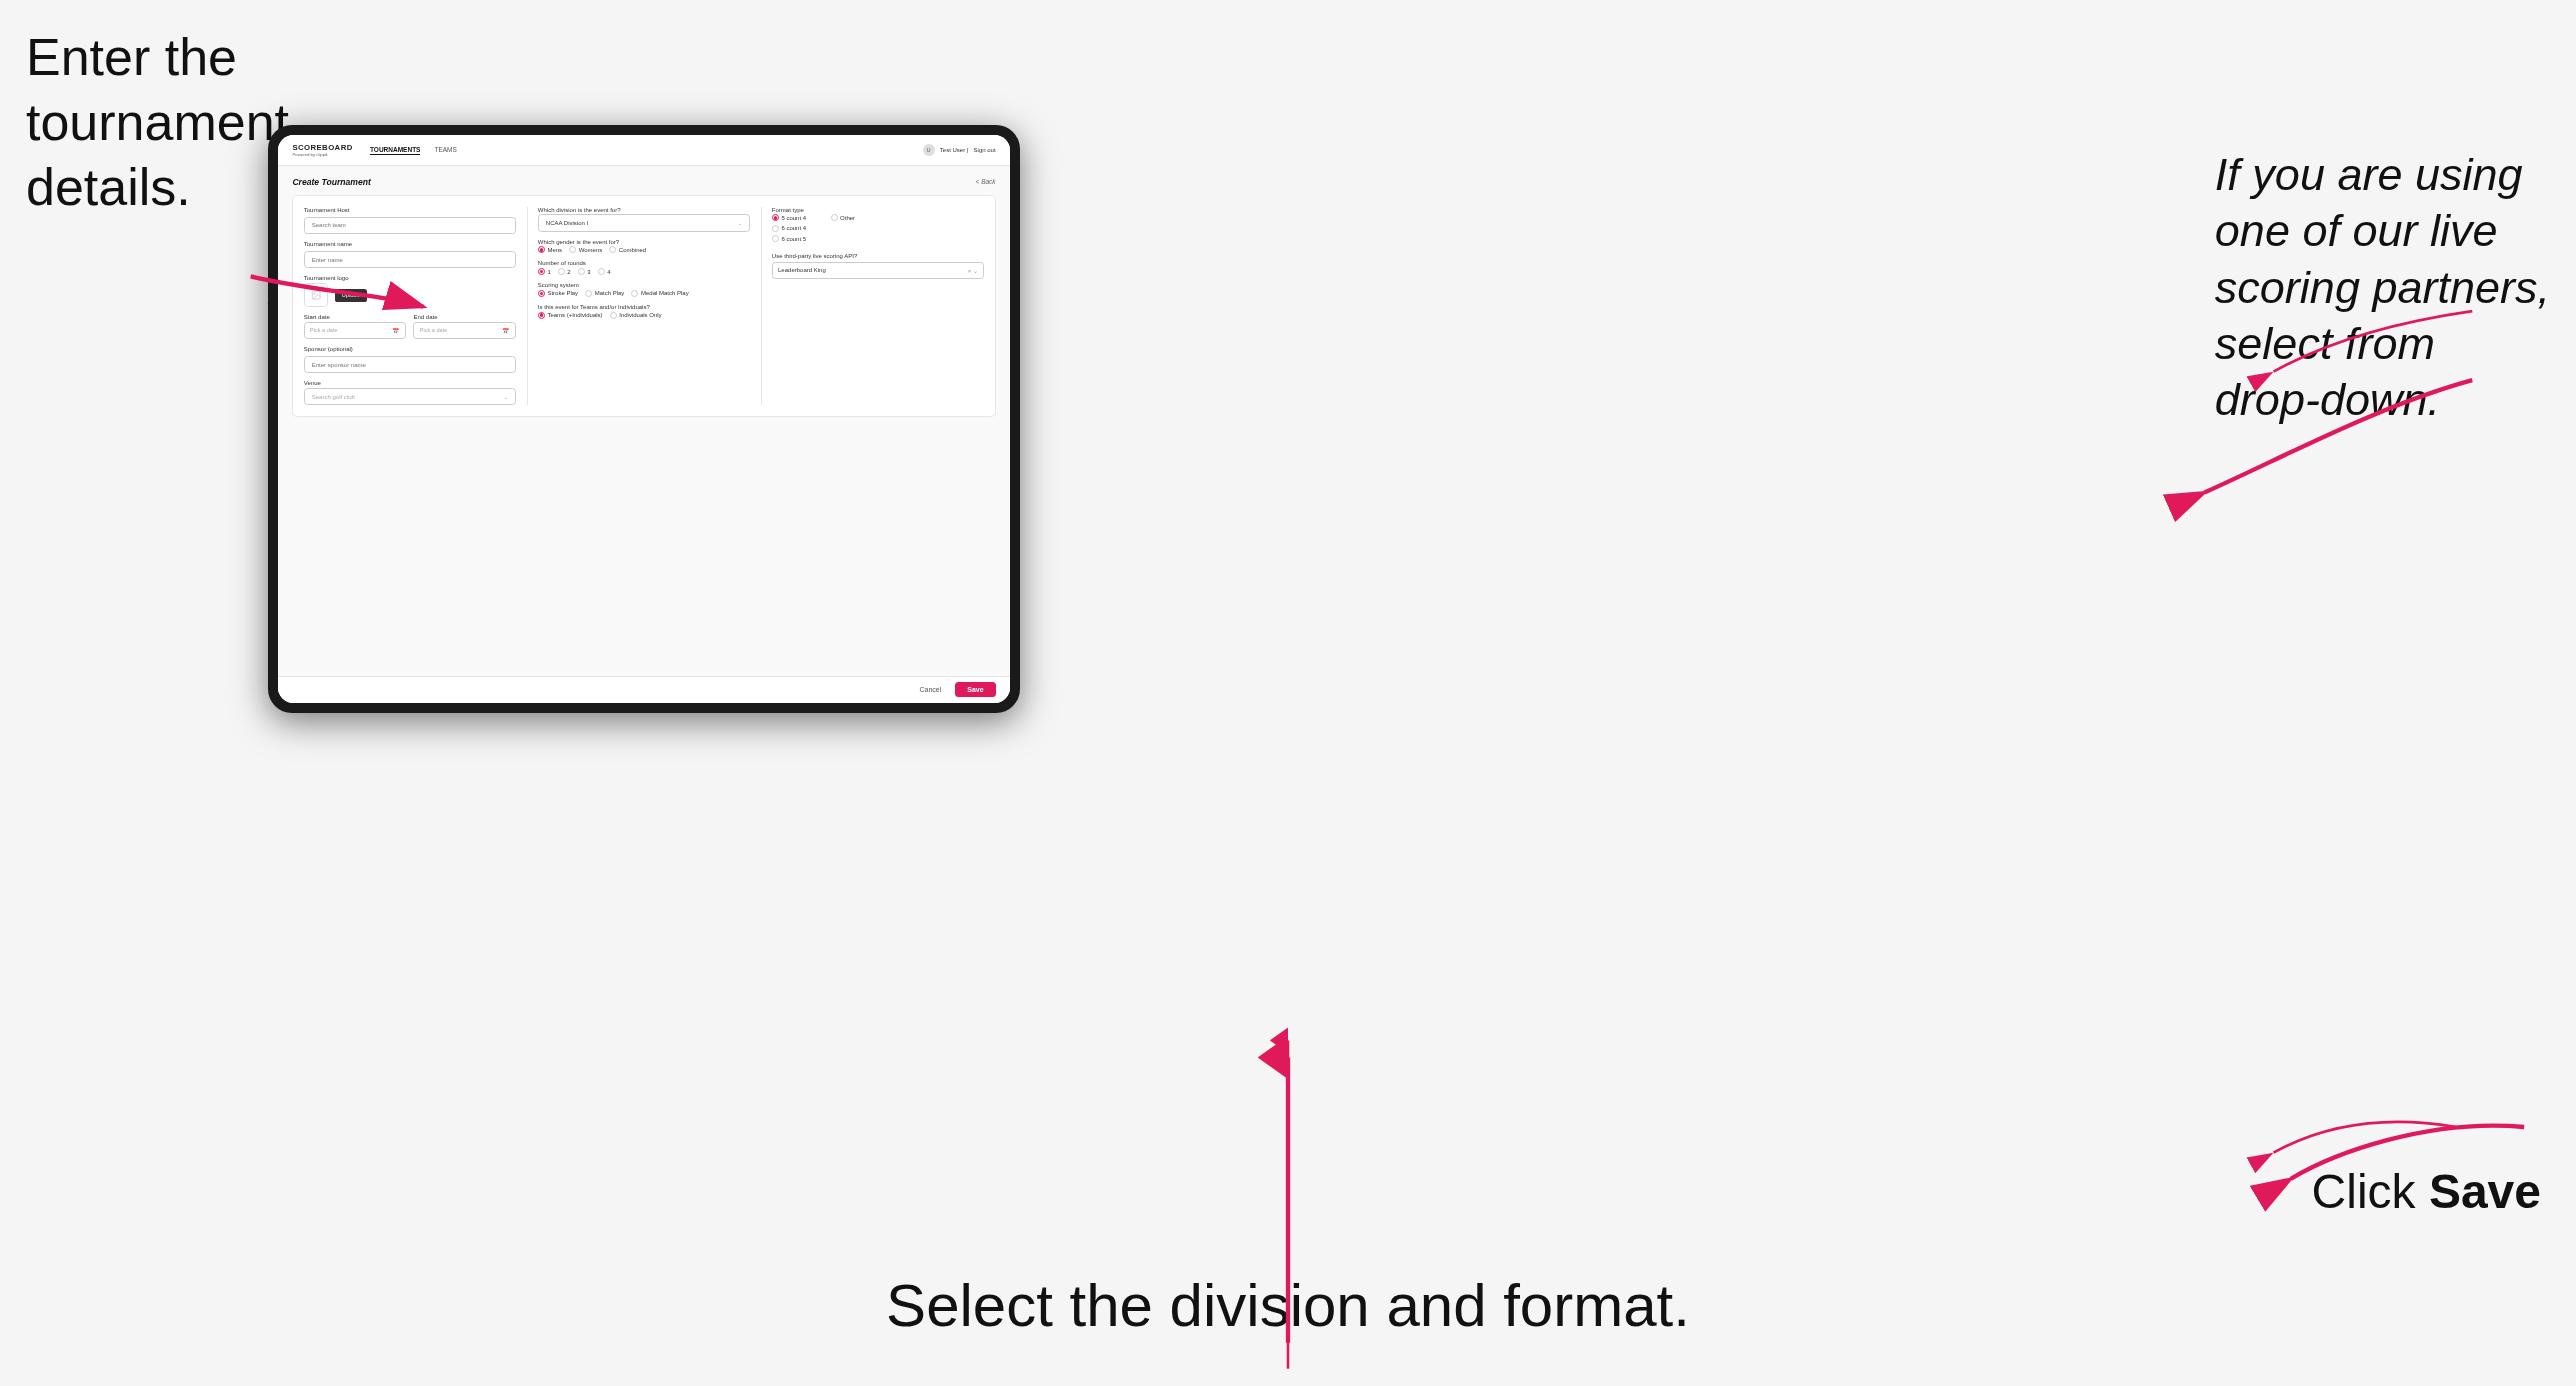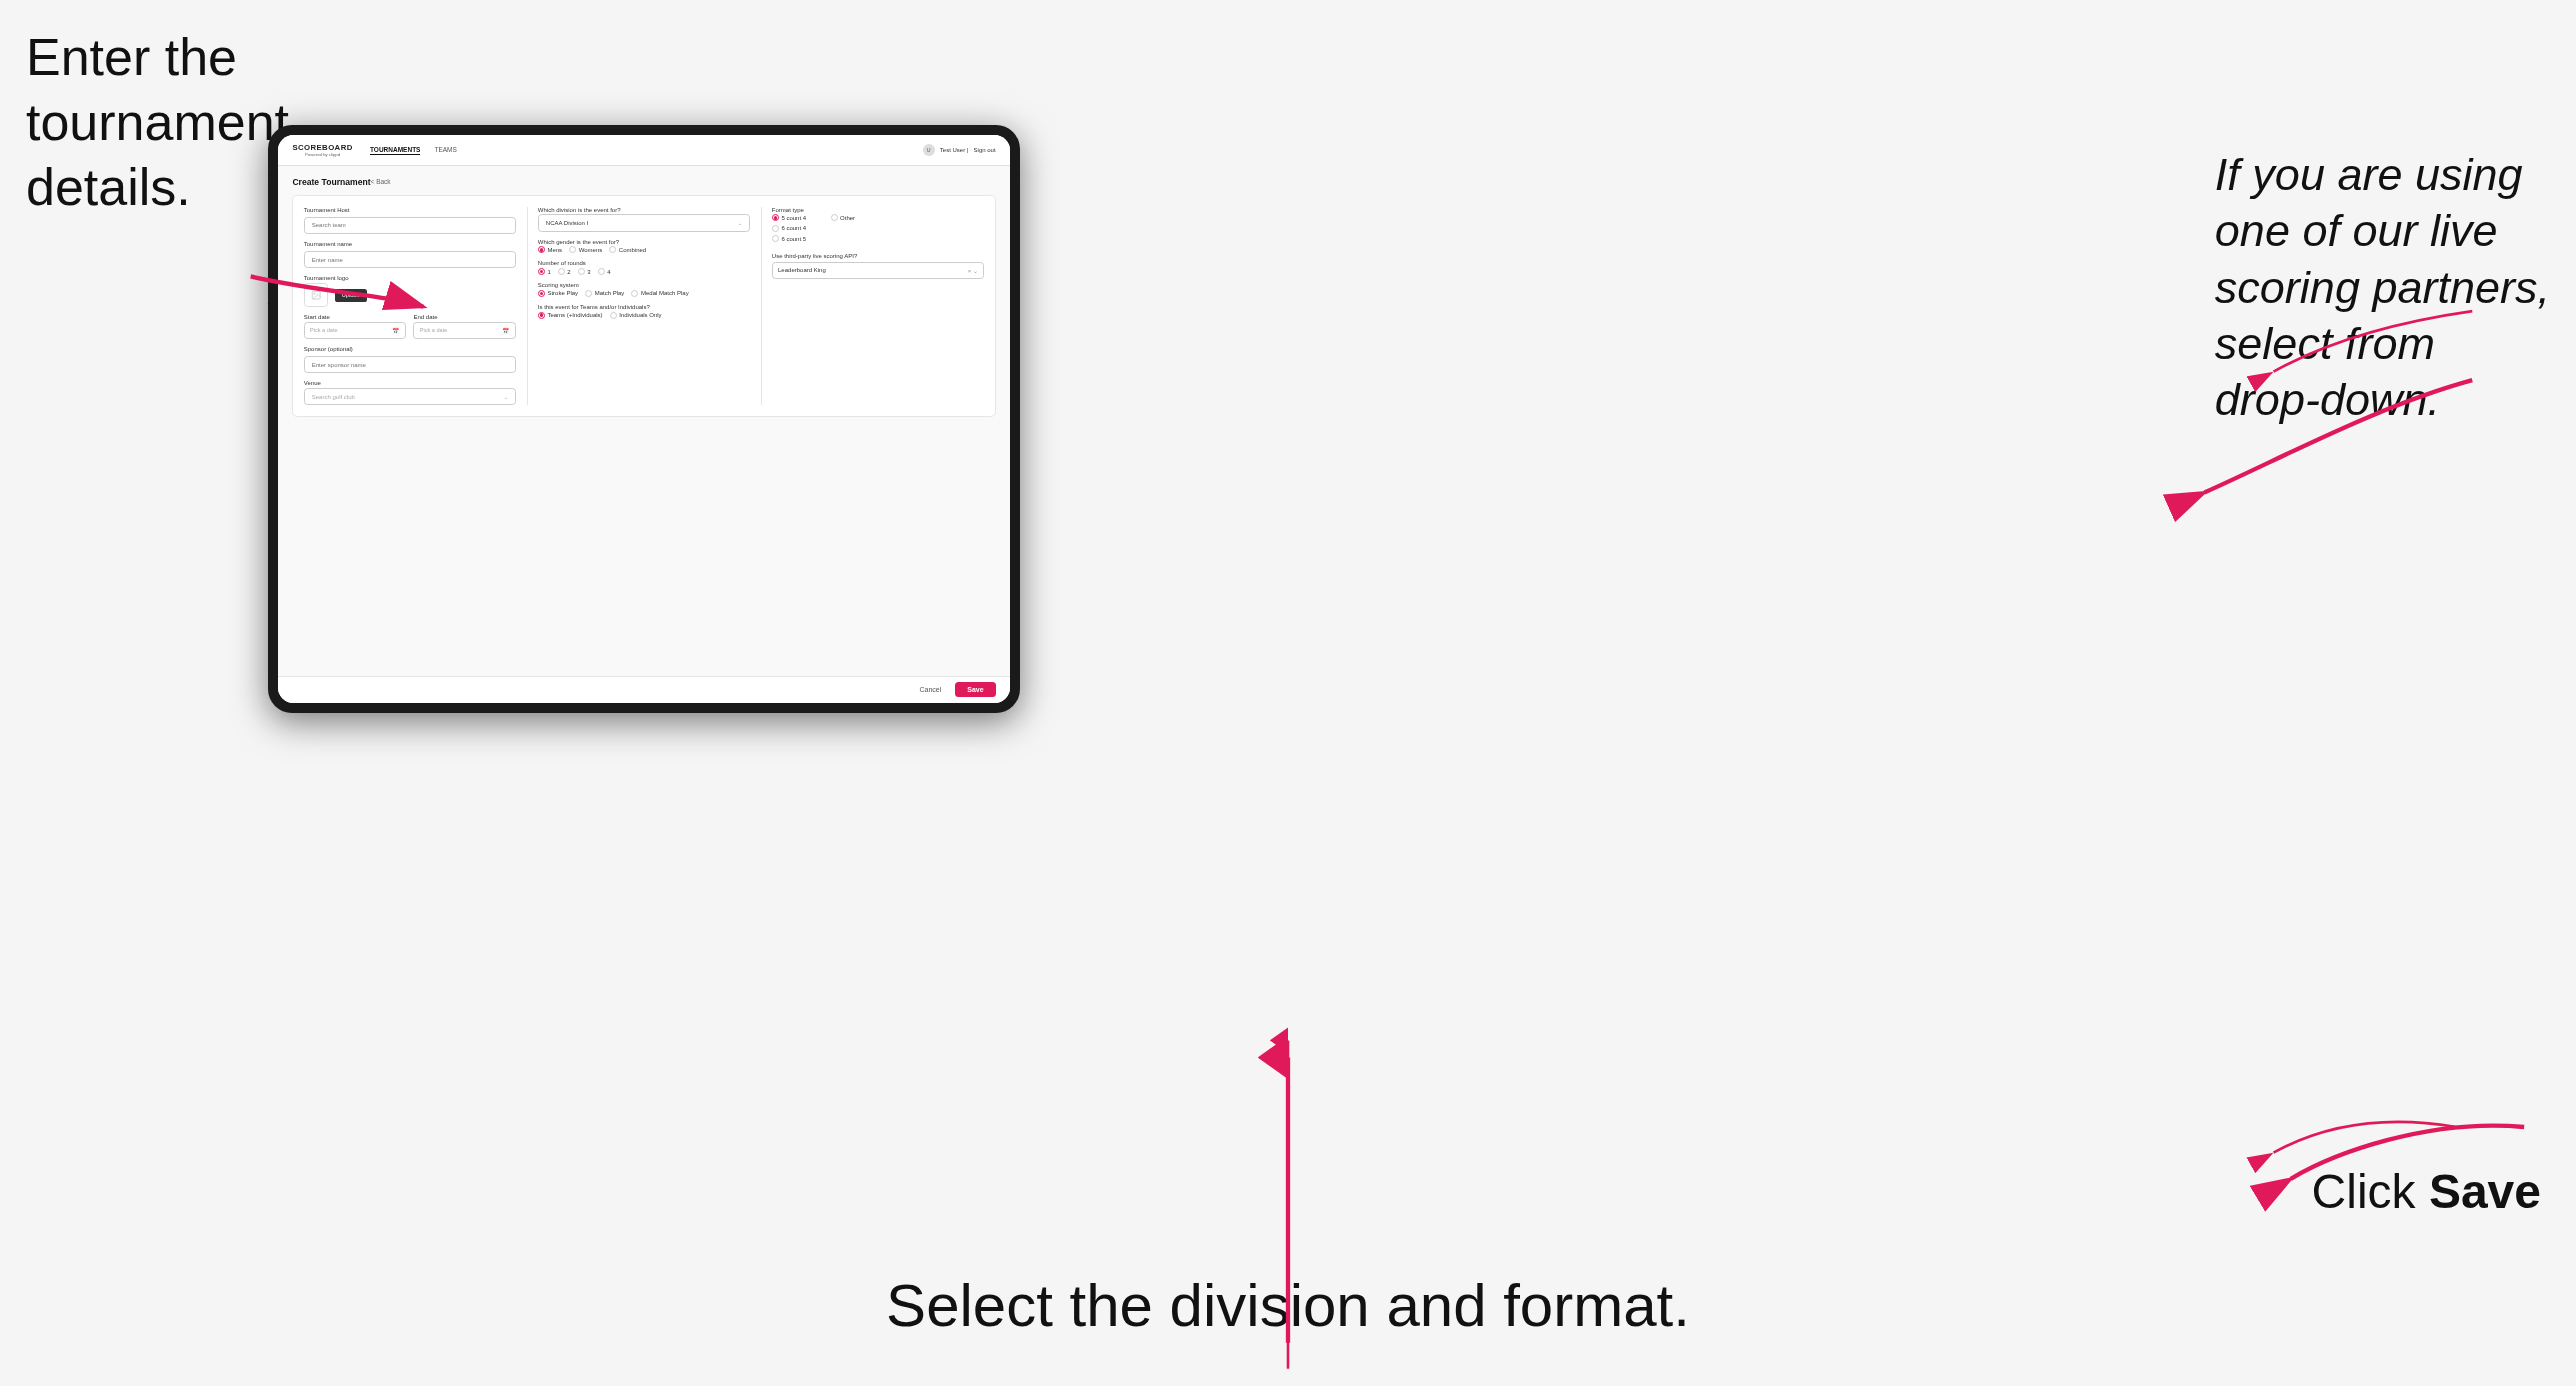--- a/index.html
+++ b/index.html
@@ -80,21 +80,20 @@
 
     
     .nav-bar {
       background: #fff;
       border-bottom: 0.9px solid #e0e0e0;
       padding: 0 14px;
       display: flex;
       align-items: center;
       height: 31px;
       flex-shrink: 0;
-      text-align: center;
     }
 
     .nav-logo {
       display: flex;
       flex-direction: column;
       margin-right: 17.3px;
     }
 
     .nav-logo-title {
       font-size: 7.8px;
@@ -150,23 +149,24 @@
     
     .content-area {
       flex: 1;
       overflow-y: auto;
       padding: 10.4px 14px;
       background: #f9f9f9;
     }
 
     .page-header {
       display: flex;
-      justify-content: flex-start;
+      justify-content: space-between;
       align-items: center;
       margin-bottom: 8.6px;
+      font-style: italic;
     }
 
     .page-title {
       font-size: 8.6px;
       font-weight: 600;
       color: #111;
     }
 
     .back-link {
       font-size: 6.5px;

